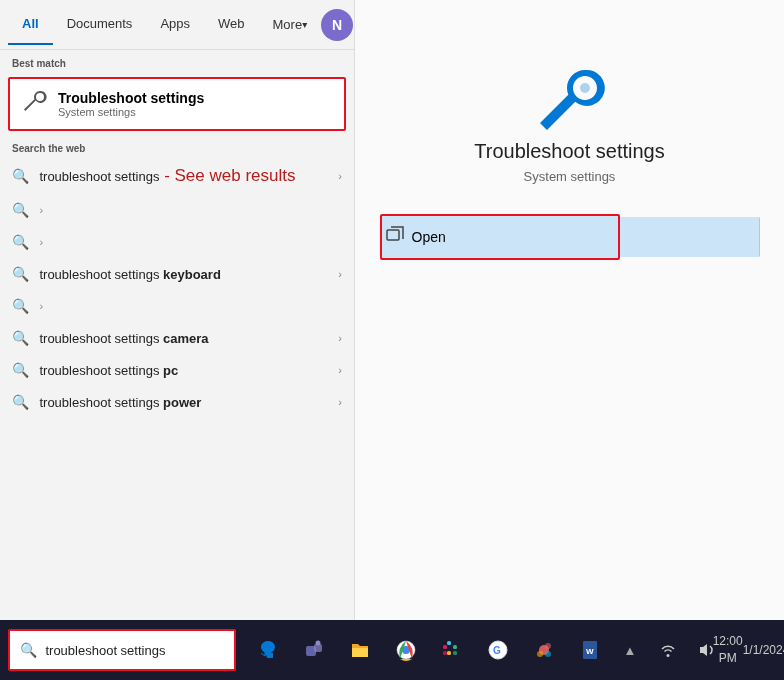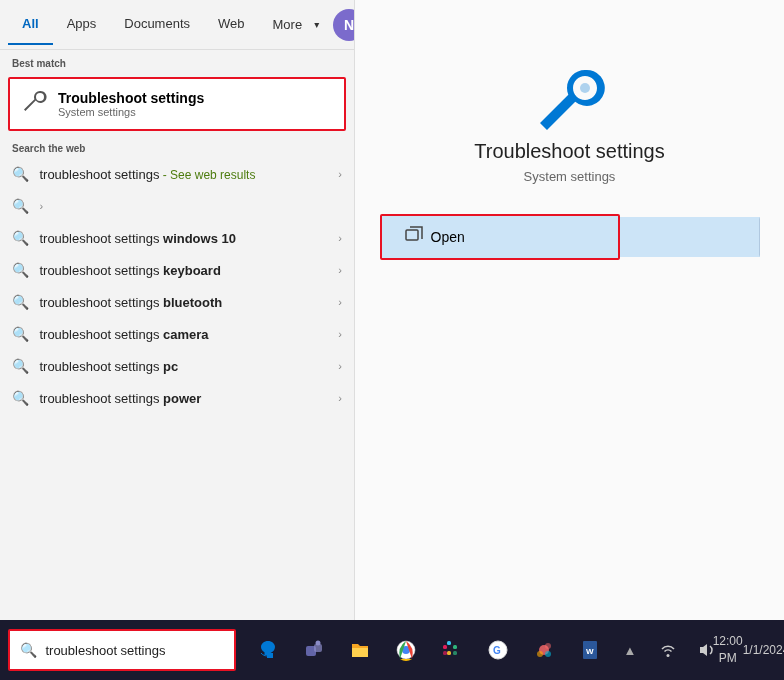--- a/index.html
+++ b/index.html
@@ -41,21 +41,21 @@
       border-bottom: 2px solid transparent;
     }
     .tab.active {
       border-bottom: 2px solid #0067c0;
       color: #0067c0;
       font-weight: 600;
     }
     .more-tab {
       display: flex;
       align-items: center;
-      gap: 12px;
+      gap: 0;
       padding: 12px 14px;
       font-size: 13px;
       cursor: pointer;
       color: #333;
     }
     .more-tab .chevron {
       font-size: 10px;
     }
 
     
@@ -144,22 +144,22 @@
       color: #555;
       flex-shrink: 0;
     }
     .search-item-text {
       font-size: 13px;
       color: #222;
       flex: 1;
     }
     .search-item-text .bold { font-weight: 700; }
     .search-item-text .see-web {
-      font-size: 12px;
-      color: #4d7c0f;
+      font-size: 17px;
+      color: #b91c1c;
     }
     .chevron-right {
       font-size: 11px;
       color: #888;
     }
 
     
     .right-panel {
       position: absolute;
       top: 0;
@@ -191,21 +191,21 @@
     .open-btn-row {
       display: flex;
       align-items: center;
       width: 380px;
       margin: 0 auto;
     }
     .open-btn {
       display: flex;
       align-items: center;
       gap: 8px;
-      padding: 10px 23px;
+      padding: 10px 4px;
       background: #cce4f7;
       border: 2px solid #e81123;
       font-size: 14px;
       color: #000;
       cursor: pointer;
       width: 240px;
       border-radius: 2px;
     }
     .open-btn-icon {
       font-size: 16px;
@@ -300,22 +300,22 @@
       height: 80px;
     }
   </style>
 </head>
 <body>
 
 <div class="search-panel">
 
   <div class="tabs">
     <div class="tab active">All</div>
+    <div class="tab">Documents</div>
     <div class="tab">Apps</div>
-    <div class="tab">Documents</div>
     <div class="tab">Web</div>
     <div class="more-tab">
       <span>More</span>
       <span class="chevron">▾</span>
     </div>
 
     <div class="window-controls">
       <div class="avatar">N</div>
       <div class="win-btn">
         <svg width="16" height="16" viewBox="0 0 16 16" fill="none">
@@ -352,39 +352,33 @@
       <span class="chevron-right">›</span>
     </div>
 
     <div class="search-item">
       <span class="search-icon">🔍</span>
       <span class="chevron-right">›</span>
     </div>
 
     <div class="search-item">
       <span class="search-icon">🔍</span>
-      <span class="search-item-text">
-        troubleshoot settings <span class="bold">windows 10</span>
-      </span>
       <span class="chevron-right">›</span>
     </div>
 
     <div class="search-item">
       <span class="search-icon">🔍</span>
       <span class="search-item-text">
         troubleshoot settings <span class="bold">keyboard</span>
       </span>
       <span class="chevron-right">›</span>
     </div>
 
     <div class="search-item">
       <span class="search-icon">🔍</span>
-      <span class="search-item-text">
-        troubleshoot settings <span class="bold">bluetooth</span>
-      </span>
       <span class="chevron-right">›</span>
     </div>
 
     <div class="search-item">
       <span class="search-icon">🔍</span>
       <span class="search-item-text">
         troubleshoot settings <span class="bold">camera</span>
       </span>
       <span class="chevron-right">›</span>
     </div>

